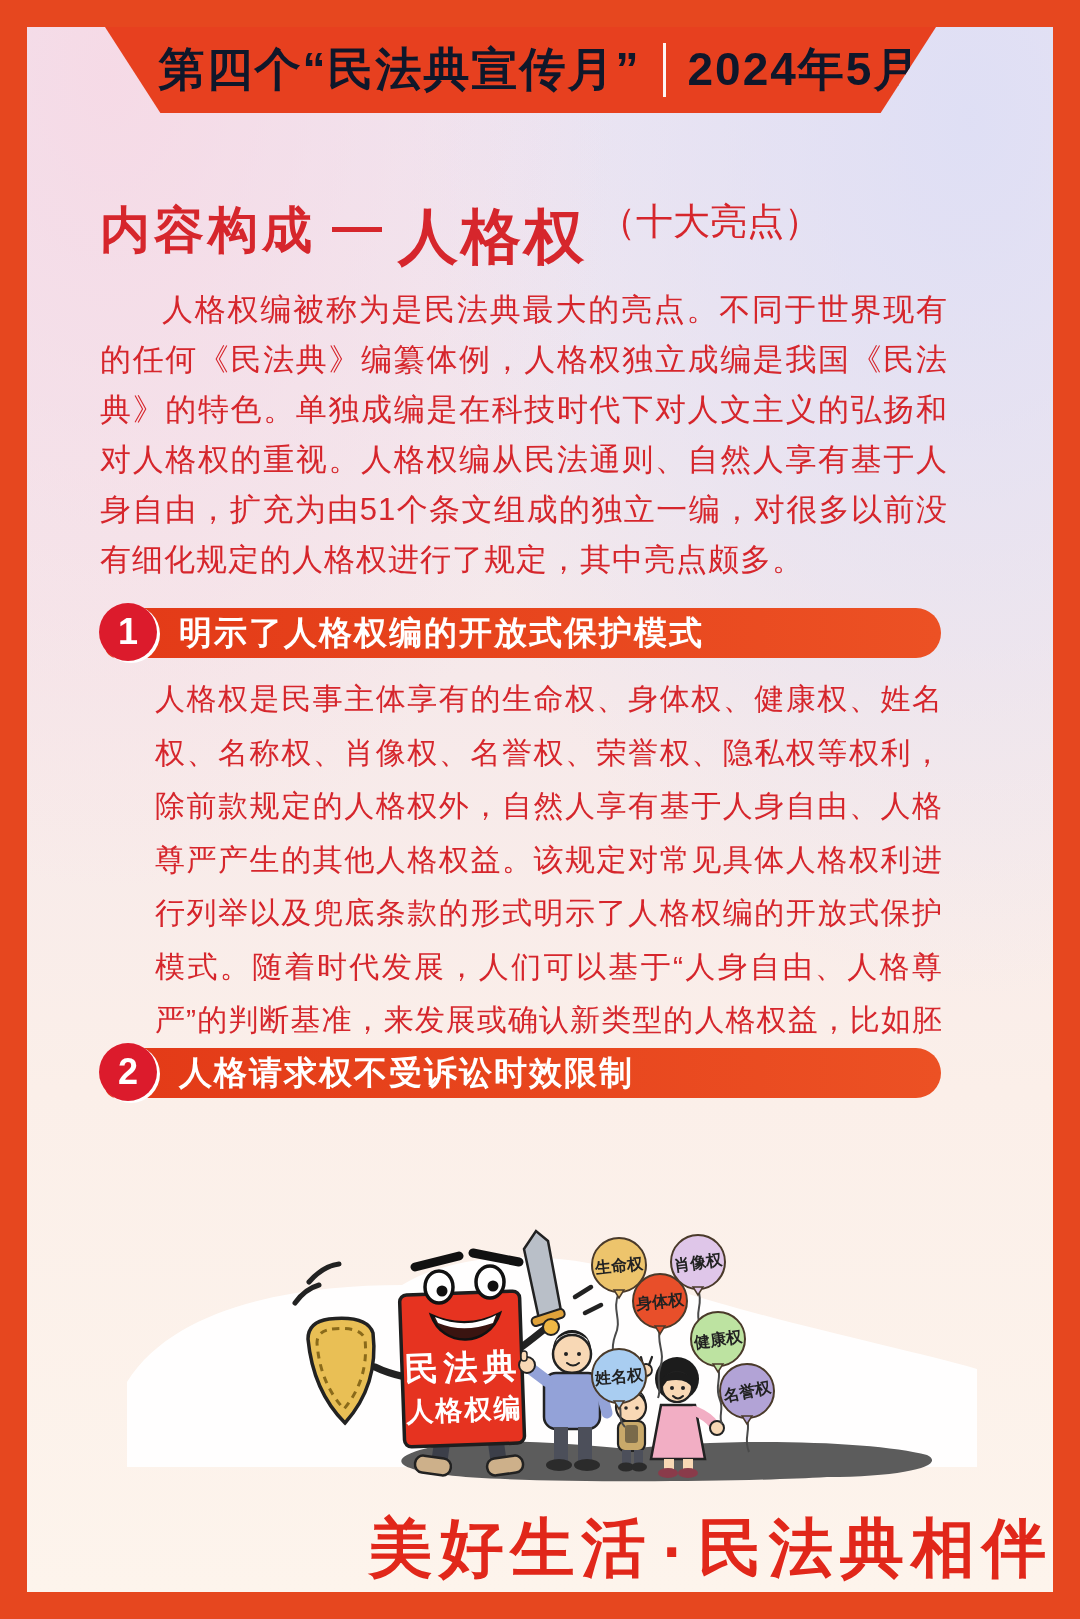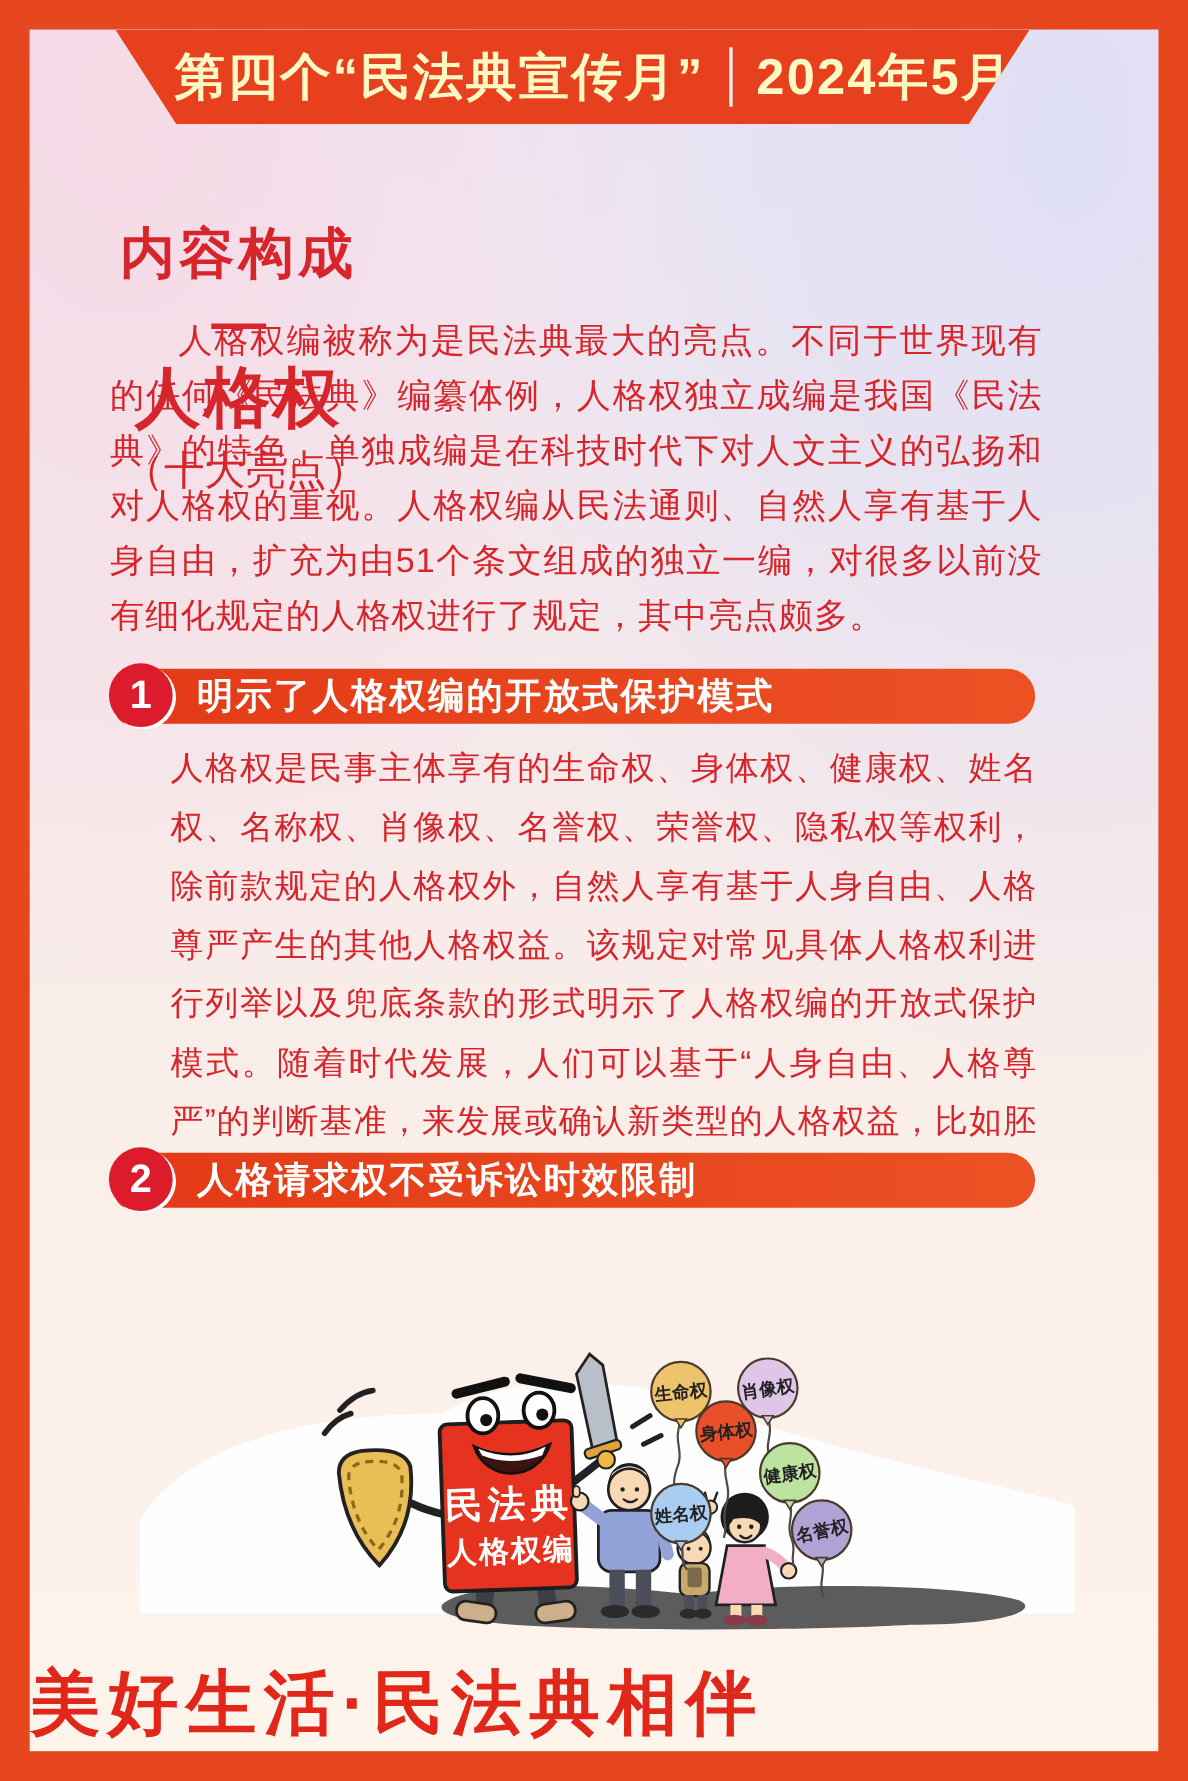--- a/index.html
+++ b/index.html
@@ -7,24 +7,24 @@
   .poster{position:relative;width:1080px;height:1619px;background:#e6471f;overflow:hidden;}
   .inner{position:absolute;left:27px;top:27px;width:1026px;height:1565px;overflow:hidden;
     background:
       radial-gradient(ellipse at 8% 3%, rgba(247,216,228,.85), rgba(247,216,228,0) 38%),
       radial-gradient(ellipse at 92% 6%, rgba(221,222,245,.9), rgba(221,222,245,0) 42%),
       linear-gradient(to bottom,#eee6f2 0%,#f1e7ef 18%,#f6e9ea 42%,#fbefe9 68%,#fdf4ec 100%);}
   
   .banner{position:absolute;top:0;left:0;width:100%;height:86px;background:#e7401f;
     clip-path:polygon(7.6% 0,88.6% 0,83.2% 100%,13% 100%);
     display:flex;align-items:center;justify-content:center;gap:22px;}
-  .banner-text{color:#fef9c3;font-size:46px;font-weight:bold;letter-spacing:2px;}
+  .banner-text{color:#0f172a;font-size:46px;font-weight:bold;letter-spacing:2px;}
   .banner-div{width:3px;height:54px;background:#ffffff;opacity:.95;}
   
-  .heading{position:absolute;top:170px;left:73px;display:flex;align-items:center;color:#d6262c;white-space:nowrap;flex-direction:column;}
+  .heading{position:absolute;top:170px;left:73px;display:flex;align-items:flex-start;color:#d6262c;white-space:nowrap;}
   .h-pre{font-size:50px;font-weight:800;letter-spacing:4px;}
   .h-dash{font-size:50px;font-weight:900;margin:0 16px;}
   .h-main{font-size:60px;font-weight:900;letter-spacing:3px;}
   .h-paren{font-size:37px;font-weight:400;margin-left:12px;}
   
   .intro{position:absolute;top:258px;left:73px;width:848px;font-size:31px;line-height:50px;
     color:#d6262c;text-align:justify;text-indent:2em;letter-spacing:1px;font-weight:500;}
   
   .bar{position:absolute;left:78px;width:836px;height:50px;border-radius:12px 25px 25px 12px;
     background:linear-gradient(to right,#e33a17,#ec5124);display:flex;align-items:center;}
@@ -34,22 +34,22 @@
     display:flex;align-items:center;justify-content:center;box-shadow:3px 2px 0 0 #ffffff;}
   .bar-title{color:#ffffff;font-size:33px;font-weight:800;margin-left:74px;letter-spacing:2px;white-space:nowrap;}
   
   .sbody{position:absolute;left:128px;width:788px;font-size:30px;color:#d6262c;
     text-align:justify;letter-spacing:1px;font-weight:500;}
   .sbody1{top:645px;line-height:53.5px;}
   .sbody2{top:1088px;line-height:55px;}
   
   .illus{position:absolute;top:1200px;left:0;width:1026px;height:265px;}
   
-  .slogan{position:absolute;top:1478px;left:0;width:100%;text-align:left;
-    color:#e1271a;font-size:64px;font-weight:900;letter-spacing:7px;white-space:nowrap;}
+  .slogan{position:absolute;top:1478px;left:0;width:100%;text-align:right;
+    color:#e1271a;font-size:64px;font-weight:900;letter-spacing:7px;white-space:nowrap;font-family:Liberation Mono, monospace;}
 </style>
 </head>
 <body>
 
 <div class="poster">
   <div class="inner">
 
     <div class="banner">
       <span class="banner-text">第四个“民法典宣传月”</span>
       <span class="banner-div"></span>

